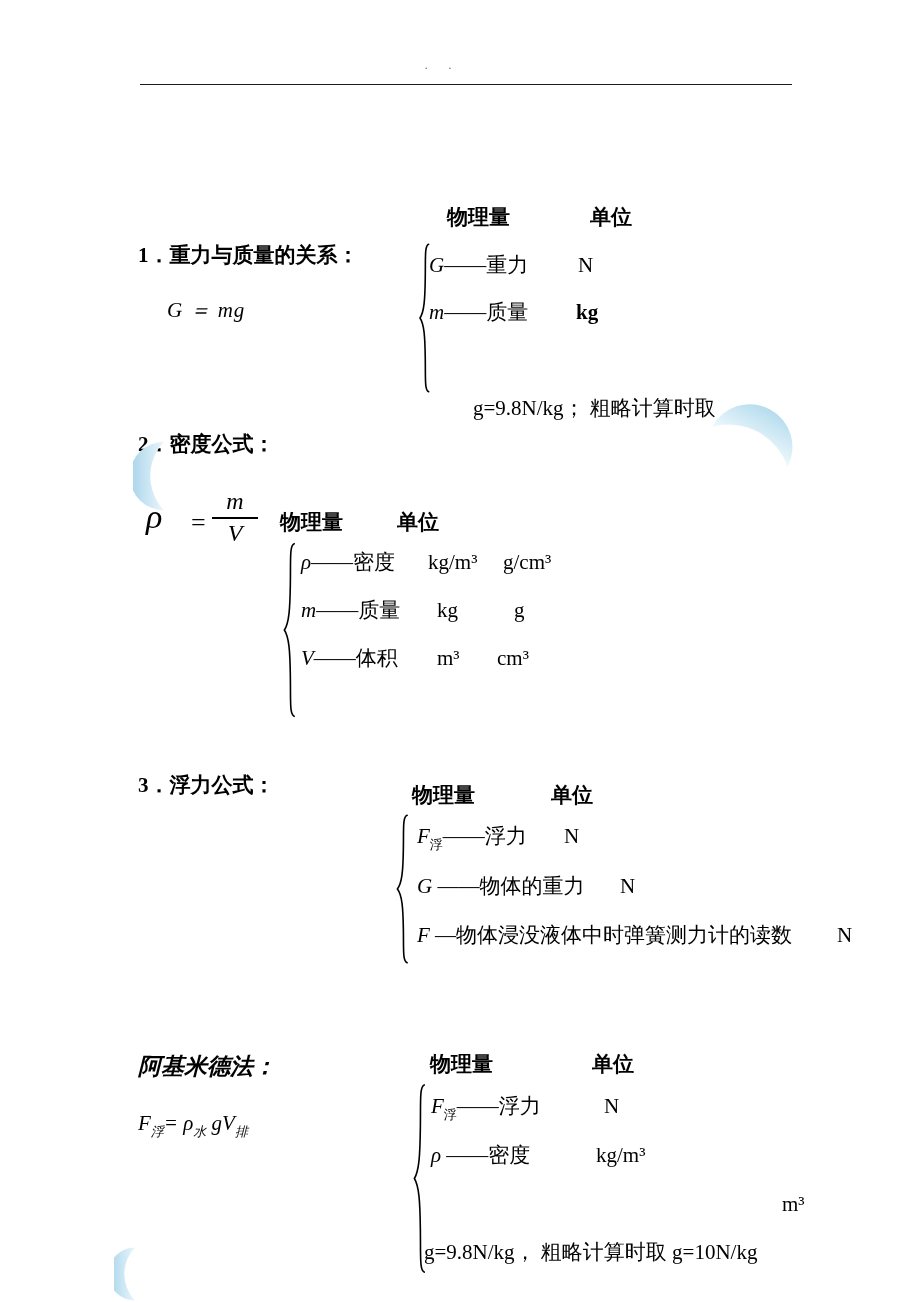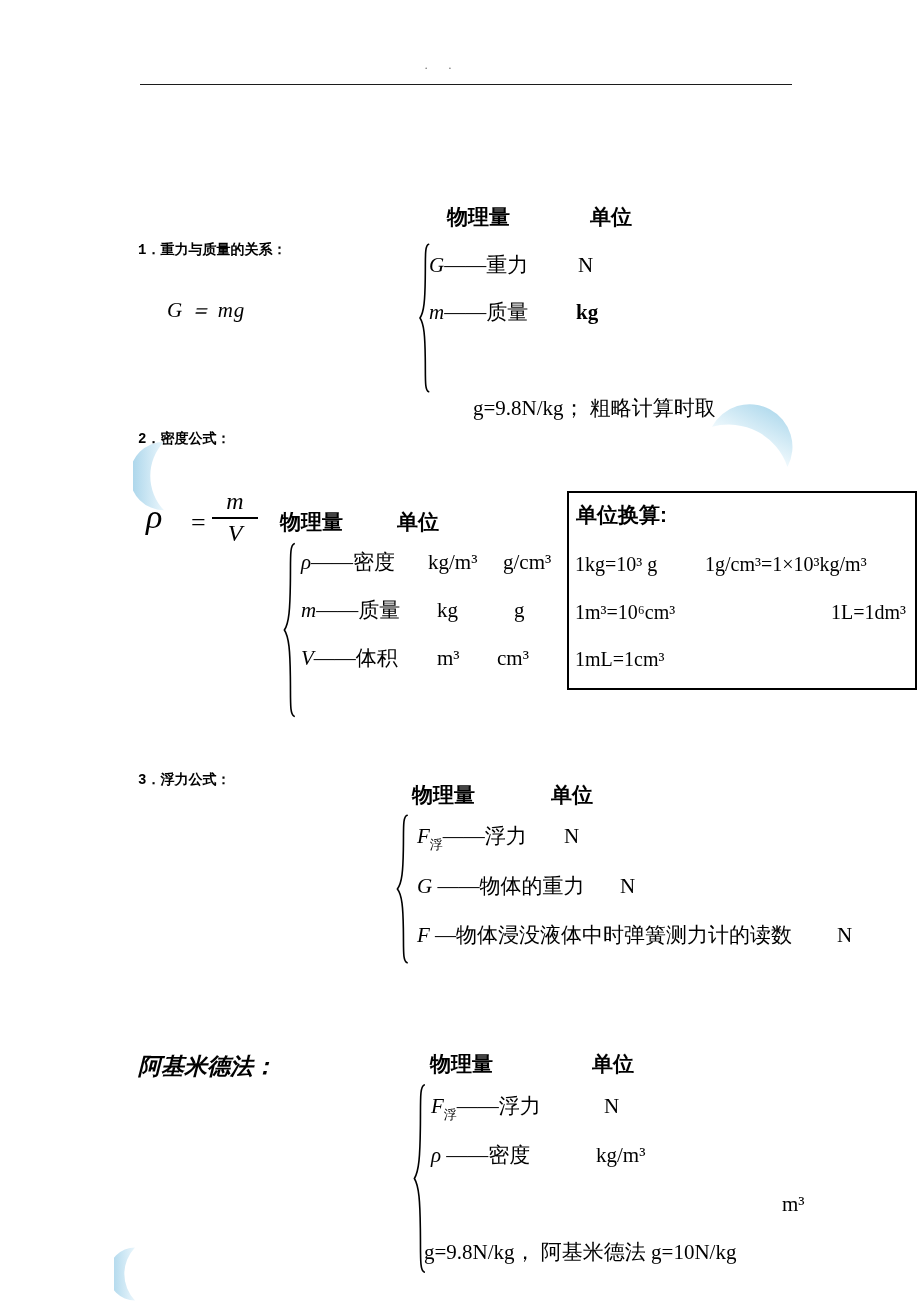--- a/index.html
+++ b/index.html
@@ -15,21 +15,21 @@
   .top-marks { position:absolute; left:424px; top:60px; font-size:13px; color:#777; white-space:pre; }
   .title {
     position:absolute; left:0; top:118px; width:920px; text-align:center;
     font-size:40px; font-weight:700; letter-spacing:2px;
     font-family:"Liberation Serif","DejaVu Serif",serif;
   }
   .hdr {
     font-family:"Liberation Sans","DejaVu Sans",sans-serif;
     font-weight:700; font-size:21px; white-space:pre;
   }
-  .heading { font-size:14px; font-weight:700; white-space:pre;font-family:Liberation Mono, monospace; }
+  .heading { font-size:21px; font-weight:700; white-space:pre; }
   .formula { font-size:21px; font-style:italic; white-space:pre; letter-spacing:1px; }
   .line { position:absolute; left:0; width:100%; height:34px; font-size:21px; }
   .line > span { position:absolute; top:0; white-space:pre; line-height:30px;text-align:center; }
   .i { font-style:italic; }
   .u-bold { font-weight:700; }
   .sub { font-size:13px; position:relative; top:6px; }
   .method { font-weight:700; font-style:italic; font-size:22px; }
   .big-label { font-weight:700; font-style:italic; font-size:23px; }
   .rho { position:absolute; font-style:italic; font-size:34px; }
   .eq { position:absolute; font-size:26px; }
@@ -117,28 +117,20 @@
     <span style="left:301px"><span class="i">m</span><span>——质量</span></span>
     <span style="left:437px">kg</span>
     <span style="left:514px">g</span>
   </div>
   <div class="line" style="top:643px">
     <span style="left:301px"><span class="i">V</span><span>——体积</span></span>
     <span style="left:437px">m³</span>
     <span style="left:497px">cm³</span>
   </div>
 
-  <div class="unit-box" style="left:567px;top:491px;width:350px;height:199px">
-    <span class="hdr" style="left:7px;top:8px">单位换算:</span>
-    <span class="bx" style="left:6px;top:60px">1kg=10³ g</span>
-    <span class="bx" style="left:136px;top:60px">1g/cm³=1×10³kg/m³</span>
-    <span class="bx" style="left:6px;top:108px">1m³=10⁶cm³</span>
-    <span class="bx" style="left:262px;top:108px">1L=1dm³</span>
-    <span class="bx" style="left:6px;top:155px">1mL=1cm³</span>
-  </div>
 
   <div class="heading pos" style="left:138px;top:771px">3．浮力公式：</div>
   <span class="hdr pos" style="left:412px;top:781px">物理量</span>
   <span class="hdr pos" style="left:551px;top:781px">单位</span>
 
 
   <svg class="brace" style="left:394px;top:813px;width:17px;height:152px" viewBox="0 0 20 100" preserveAspectRatio="none">
     <path d="M15.5 1.5 C10 2.5 11.5 10 11 24 C10.6 38 9.5 46 4 50 C9.5 54 10.6 62 11 76 C11.5 90 10 97.5 15.5 98.5" fill="none" stroke="#000" stroke-width="1.6" vector-effect="non-scaling-stroke" stroke-linecap="round"></path>
   </svg>
 
@@ -152,38 +144,41 @@
   </div>
   <div class="line" style="top:920px">
     <span style="left:417px"><span class="i">F</span><span class="sub"></span><span> —物体浸没液体中时弹簧测力计的读数</span></span>
     <span style="left:837px">N</span>
   </div>
 
   <div class="big-label pos" style="left:138px;top:1051px">阿基米德法：</div>
   <span class="hdr pos" style="left:430px;top:1050px">物理量</span>
   <span class="hdr pos" style="left:592px;top:1050px">单位</span>
 
+  <div class="line" style="top:1108px">
+    <span class="i" style="left:138px"><span>F</span><span class="sub">浮</span><span>= ρ</span><span class="sub">水</span><span> gV</span><span class="sub">排</span></span>
+  </div>
 
   <svg class="brace" style="left:411px;top:1082px;width:17px;height:193px" viewBox="0 0 20 100" preserveAspectRatio="none">
     <path d="M15.5 1.5 C10 2.5 11.5 10 11 24 C10.6 38 9.5 46 4 50 C9.5 54 10.6 62 11 76 C11.5 90 10 97.5 15.5 98.5" fill="none" stroke="#000" stroke-width="1.6" vector-effect="non-scaling-stroke" stroke-linecap="round"></path>
   </svg>
 
   <div class="line" style="top:1091px">
     <span style="left:431px"><span class="i">F</span><span class="sub">浮</span><span>——浮力</span></span>
     <span style="left:604px">N</span>
   </div>
   <div class="line" style="top:1140px">
     <span style="left:431px"><span class="i">ρ</span><span class="sub"></span><span> ——密度</span></span>
     <span style="left:596px">kg/m³</span>
   </div>
   <div class="line" style="top:1189px">
     <span style="left:782px">m³</span>
   </div>
   <div class="line" style="top:1237px">
-    <span style="left:424px">g=9.8N/kg， 阿基米德法 g=10N/kg</span>
+    <span style="left:424px">g=9.8N/kg， 粗略计算时取 g=10N/kg</span>
   </div>
 
   <svg class="pos" style="left:114px;top:1246px;width:28px;height:56px" viewBox="0 0 40 80">
     <defs>
         <linearGradient id="g3" x1="0" y1="0" x2="1" y2="0">
       <stop offset="0" stop-color="#a8d4ea"></stop>
           <stop offset="1" stop-color="#eaf6fc"></stop>
     </linearGradient>
       </defs>
     <path d="M30 2 A38 38 0 0 0 30 78 A55 55 0 0 1 30 2 Z" fill="url(#g3)"></path>

